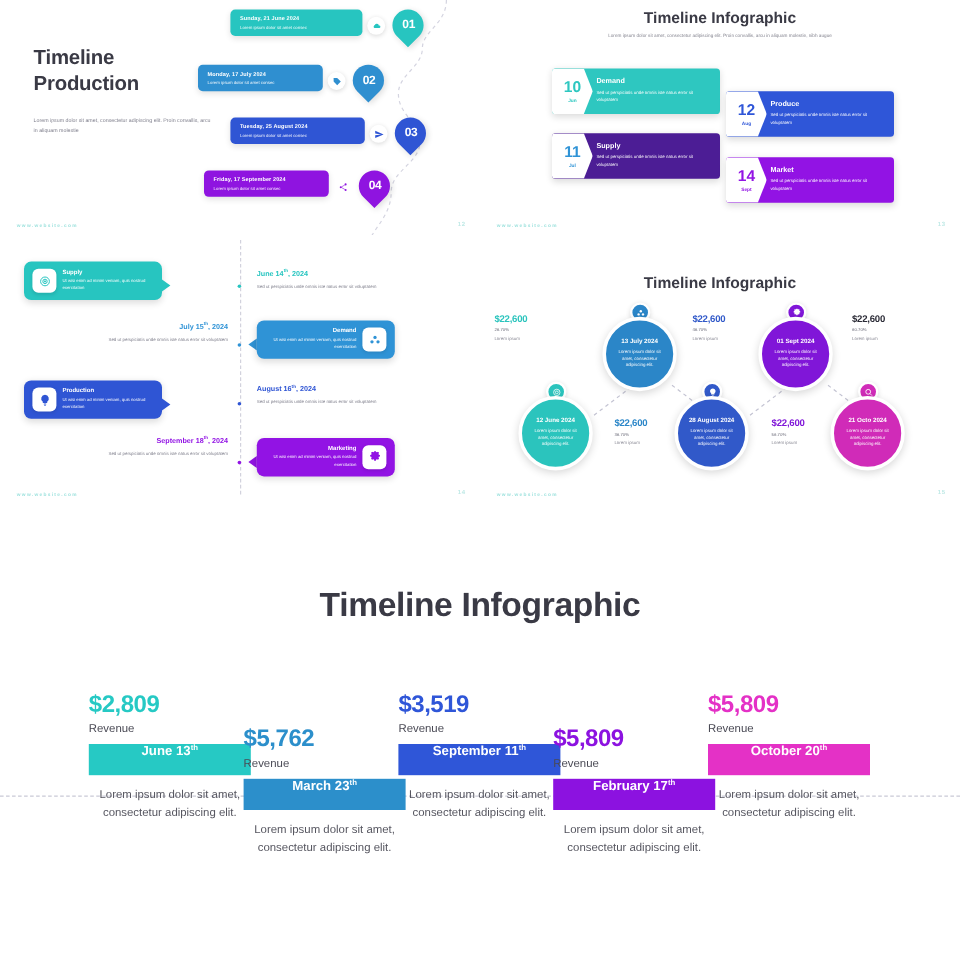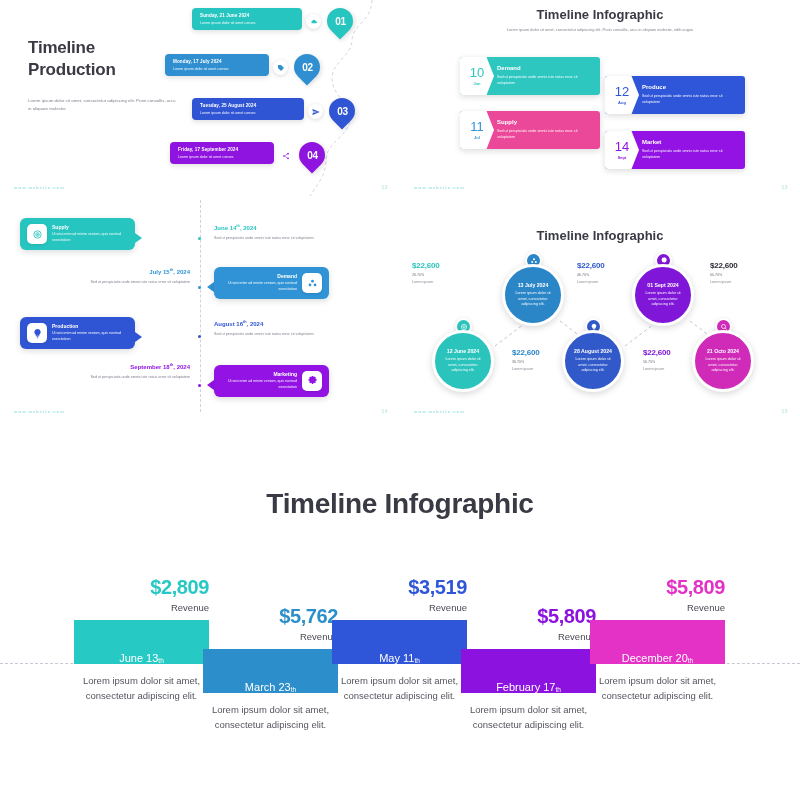--- a/index.html
+++ b/index.html
@@ -25,21 +25,21 @@
   .s1-ic svg{width:8px;height:8px;}
   .s1-dash{position:absolute;pointer-events:none;}
 
   
   #slide2{left:400px;top:0;width:400px;height:196px;}
   .s2-title{position:absolute;width:100%;text-align:center;top:7px;font-size:13px;font-weight:700;color:#3a3a45;}
   .s2-sub{position:absolute;left:50%;transform:translateX(-50%);top:26px;width:200px;text-align:center;font-size:3.9px;line-height:1.9;color:#84848f;}
   .s2-card{position:absolute;border-radius:3px;display:flex;align-items:center;box-shadow:0 2px 6px rgba(0,0,0,.14);overflow:hidden;}
   .s2-date{width:34px;min-height:38px;align-self:stretch;background:#fff;display:flex;flex-direction:column;align-items:center;justify-content:center;
     clip-path:polygon(0 0,78% 0,100% 50%,78% 100%,0 100%);}
-  .s2-date .n{font-size:13px;font-weight:400;line-height:1;}
+  .s2-date .n{font-size:13px;font-weight:700;line-height:1;}
   .s2-date .m{font-size:4px;margin-top:2px;font-weight:600;}
   .s2-body{flex:1;padding:5px 9px 5px 3px;color:#fff;}
   .s2-body .h{font-size:6px;font-weight:700;margin-bottom:2.5px;}
   .s2-body .p{font-size:3.7px;line-height:1.75;opacity:.95;}
 
   
   #slide3{left:0;top:196px;width:400px;height:224px;}
   .s3-axis{position:absolute;left:200px;top:4px;bottom:8px;width:0;border-left:1px dashed #d2d2dd;}
   .s3-dot{position:absolute;width:3.4px;height:3.4px;border-radius:50%;}
   .s3-card{position:absolute;width:115px;border-radius:6px;display:flex;align-items:center;color:#fff;padding:6px 7px;box-sizing:border-box;box-shadow:0 2px 6px rgba(0,0,0,.14);}
@@ -65,24 +65,24 @@
   .s4-val{position:absolute;width:66px;}
   .s4-val .v{font-size:8px;font-weight:700;letter-spacing:-.2px;}
   .s4-val .pc{font-size:3.6px;color:#6f6f7c;margin-top:3px;}
   .s4-val .lb{font-size:3.7px;color:#8a8a95;margin-top:3px;}
 
   
   #slide5{left:0;top:420px;width:800px;height:380px;}
   .s5-title{position:absolute;width:100%;text-align:center;top:68px;font-size:28px;font-weight:700;color:#3a3a45;letter-spacing:-.3px;}
   .s5-line{position:absolute;left:0;right:0;top:243px;border-top:1.5px dashed #c9c9d6;}
   .s5-col{position:absolute;width:135px;}
-  .s5-rev{text-align:right;}
+  .s5-rev{text-align:left;}
   .s5-rev .amt{font-size:20px;font-weight:700;letter-spacing:-.4px;}
   .s5-rev .lab{font-size:9.5px;color:#4a4a55;margin-top:3px;}
-  .s5-bar{height:44px;display:flex;align-items:flex-end;justify-content:center;color:#fff;font-size:11px;font-weight:400;margin-top:7px;}
+  .s5-bar{height:26px;display:flex;align-items:flex-start;justify-content:center;color:#fff;font-size:11px;font-weight:700;margin-top:7px;}
   .s5-bar sup{font-size:6.5px;vertical-align:super;}
   .s5-body{text-align:center;font-size:9.5px;line-height:1.62;color:#55555f;margin-top:9px;padding:0 8px;}
 </style>
 </head>
 <body>
 
 <div class="slide" id="slide1">
   <div class="s1-title">
     <div>Timeline</div>
     <div>Production</div>
@@ -171,21 +171,21 @@
     <div class="s2-date">
       <div class="n" style="color:#2f56d8;">12</div>
       <div class="m" style="color:#2f56d8;">Aug</div>
     </div>
     <div class="s2-body">
       <div class="h">Produce</div>
       <div class="p">Sed ut perspiciatis unde omnis iste natus error sit voluptatem</div>
     </div>
   </div>
 
-  <div class="s2-card" style="left:60px;top:111px;width:140px;background:#ec4899;">
+  <div class="s2-card" style="left:60px;top:111px;width:140px;background:#4c1d95;">
     <div class="s2-date">
       <div class="n" style="color:#2f93d6;">11</div>
       <div class="m" style="color:#2f93d6;">Jul</div>
     </div>
     <div class="s2-body">
       <div class="h">Supply</div>
       <div class="p">Sed ut perspiciatis unde omnis iste natus error sit voluptatem</div>
     </div>
   </div>
 
@@ -423,21 +423,21 @@
     </div>
     <div class="s5-body">Lorem ipsum dolor sit amet, consectetur adipiscing elit.</div>
   </div>
 
   <div class="s5-col" style="left:332px;top:156px;">
     <div class="s5-rev">
       <div class="amt" style="color:#2f56d8;">$3,519</div>
       <div class="lab">Revenue</div>
     </div>
     <div class="s5-bar" style="background:#2f56d8;">
-      <span>May 11</span>
+      <span>September 11</span>
         <sup>th</sup>
     </div>
     <div class="s5-body">Lorem ipsum dolor sit amet, consectetur adipiscing elit.</div>
   </div>
 
   <div class="s5-col" style="left:461px;top:185px;">
     <div class="s5-rev">
       <div class="amt" style="color:#8c12e0;">$5,809</div>
       <div class="lab">Revenue</div>
     </div>
@@ -447,18 +447,18 @@
     </div>
     <div class="s5-body">Lorem ipsum dolor sit amet, consectetur adipiscing elit.</div>
   </div>
 
   <div class="s5-col" style="left:590px;top:156px;">
     <div class="s5-rev">
       <div class="amt" style="color:#e431c6;">$5,809</div>
       <div class="lab">Revenue</div>
     </div>
     <div class="s5-bar" style="background:#e431c6;">
-      <span>December 20</span>
+      <span>October 20</span>
         <sup>th</sup>
     </div>
     <div class="s5-body">Lorem ipsum dolor sit amet, consectetur adipiscing elit.</div>
   </div>
 </div>
 
 </body></html>

